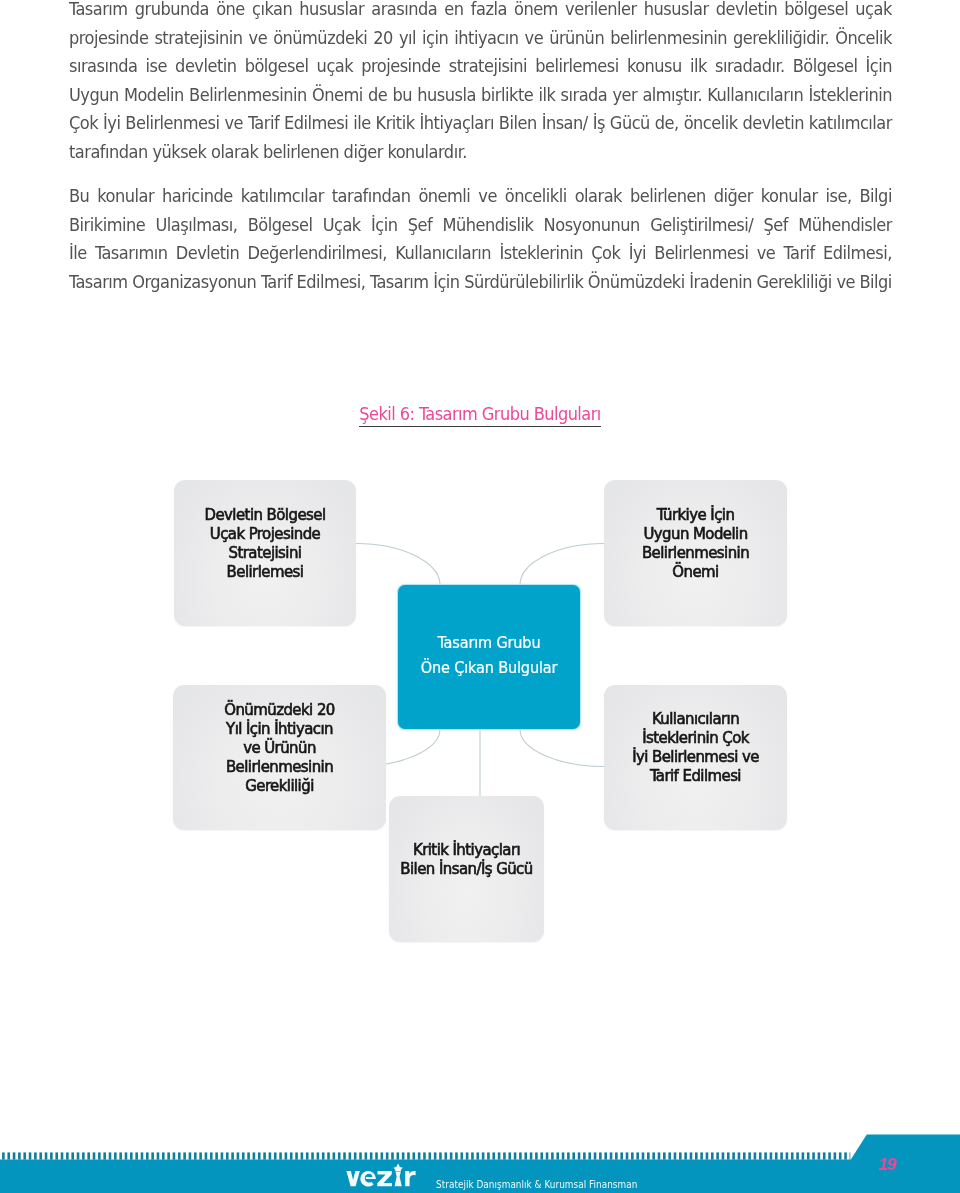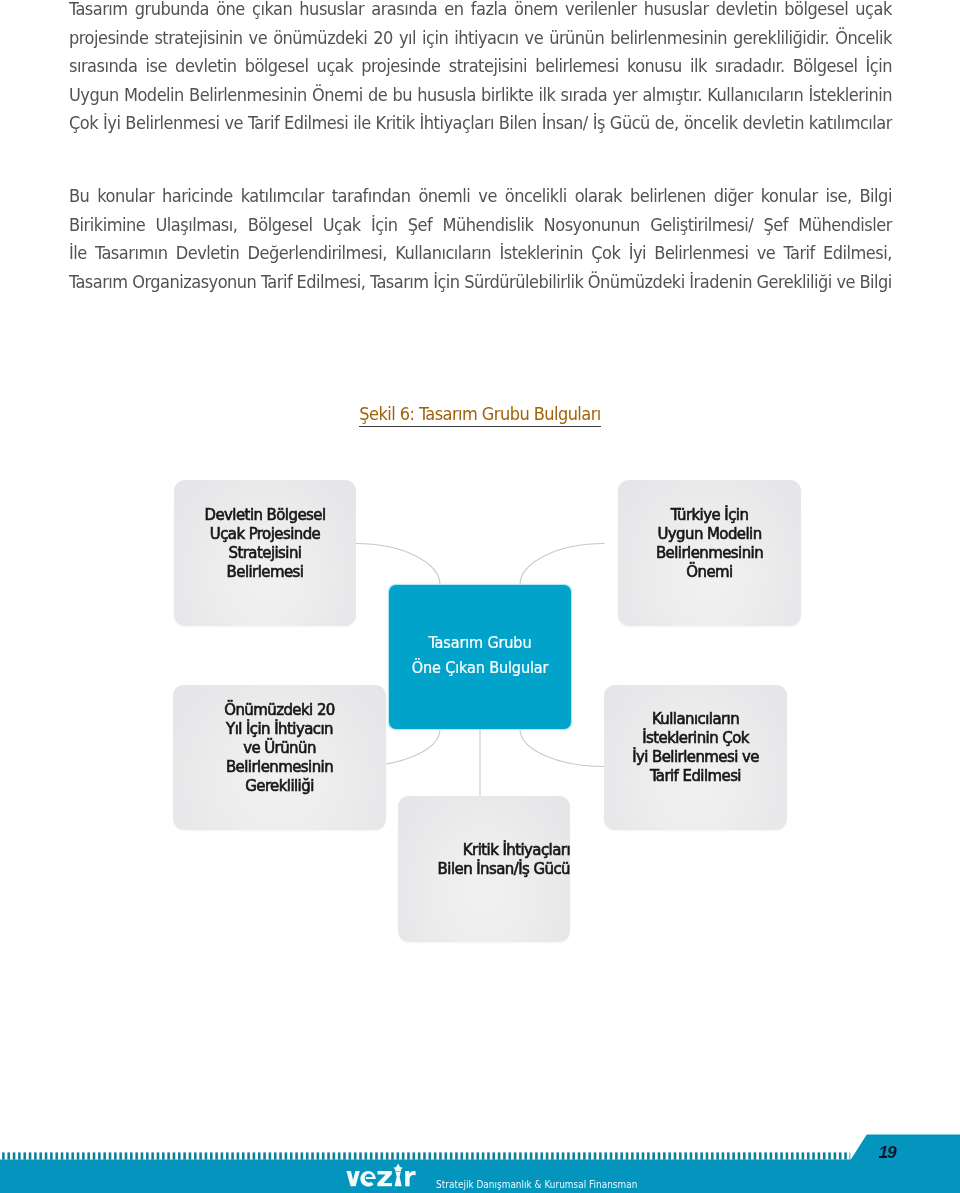--- a/index.html
+++ b/index.html
@@ -18,63 +18,64 @@
               display:flex; justify-content:space-between; }
   .copy .ln.last { display:block; }
   .copy .ln span.w { white-space:pre; }
 
   #p1 { top:-5px; }
   #p2 { top:182px; }
 
   
   .caption { position:absolute; left:0; top:401px; width:960px; text-align:center;
              font-family:"DejaVu Sans Condensed","DejaVu Sans", sans-serif;
-             font-size:18px; letter-spacing:-0.55px; color:#a16207; line-height:26px; }
+             font-size:18px; letter-spacing:-0.55px; color:#ec4899; line-height:26px; }
   .caption span { border-bottom:1.2px solid #3c3c3c; padding-bottom:2px; }
 
   
   .diagram { position:absolute; left:0; top:0; width:960px; height:1193px; }
   .connectors { position:absolute; left:0; top:0; width:960px; height:1193px; }
   .node { position:absolute; box-sizing:border-box; display:flex;
           flex-direction:column; align-items:center; justify-content:center;
           text-align:center; font-family:"DejaVu Sans Condensed","DejaVu Sans", sans-serif;
           font-weight:400; font-size:16.6px; letter-spacing:-0.55px; }
   .node .nl { display:block; height:19px; line-height:19px; white-space:nowrap; }
   .node.grey { color:#171717; -webkit-text-stroke:0.62px #151515; border-radius:11px; padding-bottom:21px;
     background:
       radial-gradient(ellipse 72% 110% at 50% 66%, #f1f1f2 0%, #ededee 36%, #e8e8ea 66%, #e3e4e6 100%);
     box-shadow: 0 1px 2px rgba(0,0,0,0.045);
   }
   .node.teal { color:#ffffff; -webkit-text-stroke:0.22px #ffffff; background:#02a3cb; border-radius:7px; padding-bottom:3px;
     font-family:"DejaVu Sans Condensed","DejaVu Sans", sans-serif;
     font-weight:400; font-size:16.1px; letter-spacing:-0.15px;
     box-shadow: 0 0 0 1.1px rgba(175,226,242,0.85), 0 0 2.5px 0.5px rgba(190,232,246,0.55);
+    margin-left: 9px;
   }
   .node.teal .nl { height:24.7px; line-height:24.7px; }
 
   #n0 { left:174px; top:480px; width:182px; height:146px; }
-  #n1 { left:618px; top:480px; width:183px; height:146px; }
+  #n1 { left:604px; top:480px; width:183px; height:146px; }
   #n2 { left:173px; top:685px; width:213px; height:145px; }
   #n3 { left:604px; top:685px; width:183px; height:145px; }
-  #n4 { left:398px; top:796px; width:172px; height:146px;align-items:flex-end; }
+  #n4 { left:389px; top:796px; width:155px; height:146px; }
   #nc { left:389px; top:585px; width:182px; height:144px; }
 
   
   .footer { position:absolute; left:0; top:1132px; width:960px; height:61px; }
   .footer svg { position:absolute; left:0; top:0; width:960px; height:61px; }
   .brand { position:absolute; left:345.7px; top:31.3px; height:24px; }
   .brand svg { position:static; display:block; width:70px; height:24px; }
   .tagline { position:absolute; left:416px; top:46.5px;
              font-family:"DejaVu Sans Condensed","DejaVu Sans", sans-serif; font-weight:400;
              font-size:9.9px; letter-spacing:0.04px; color:#eef9fc;
              line-height:11px; white-space:nowrap;margin-left:20px; }
-  .pageno { position:absolute; left:878.6px; top:12px;
+  .pageno { position:absolute; left:878.6px; top:24px;
             font-family:"Liberation Sans", sans-serif; font-weight:bold;
             font-style:italic; font-size:17.4px; line-height:17.4px;
-            color:#0f172a; white-space:nowrap; letter-spacing:-1.2px; }
+            color:#ec4899; white-space:nowrap; letter-spacing:-1.2px; }
 </style>
 </head>
 <body>
 
 <div class="page">
   <div class="copy" id="p1">
       <div class="ln">
         <span class="w">Tasarım</span>
         <span class="w">grubunda</span>
         <span class="w">öne</span>
@@ -148,20 +149,21 @@
         <span class="w">İhtiyaçları</span>
         <span class="w">Bilen</span>
         <span class="w">İnsan/</span>
         <span class="w">İş</span>
         <span class="w">Gücü</span>
         <span class="w">de,</span>
         <span class="w">öncelik</span>
         <span class="w">devletin</span>
         <span class="w">katılımcılar</span>
       </div>
+      <div class="ln last"><span class="w">tarafından</span> <span class="w">yüksek</span> <span class="w">olarak</span> <span class="w">belirlenen</span> <span class="w">diğer</span> <span class="w">konulardır.</span></div>
     </div>
   <div class="copy" id="p2">
       <div class="ln">
         <span class="w">Bu</span>
         <span class="w">konular</span>
         <span class="w">haricinde</span>
         <span class="w">katılımcılar</span>
         <span class="w">tarafından</span>
         <span class="w">önemli</span>
         <span class="w">ve</span>

